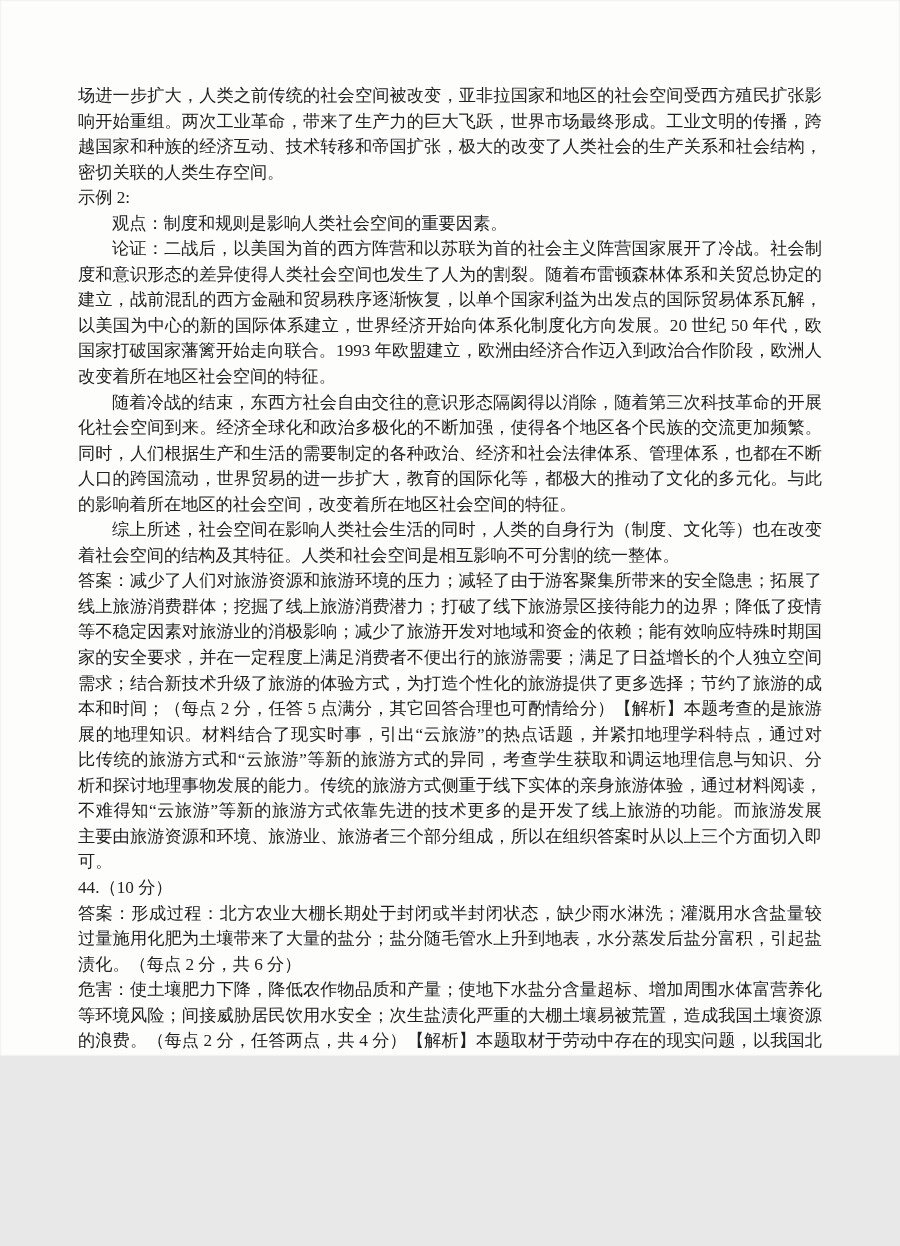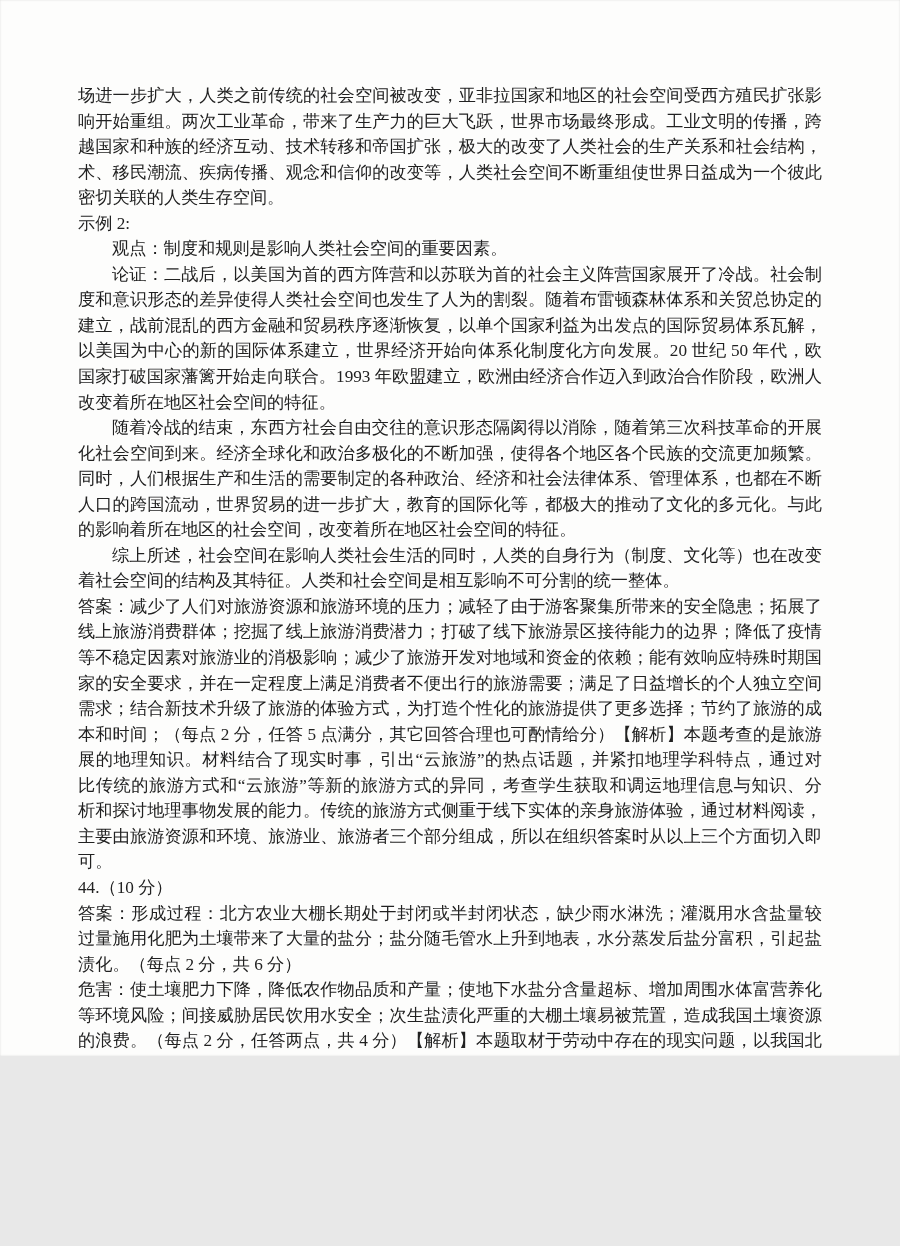--- a/index.html
+++ b/index.html
@@ -51,21 +51,20 @@
   }
 </style>
 </head>
 <body>
 
 <div class="page">
   <div class="text-block" id="text-block">
       <div class="line just">场进一步扩大，人类之前传统的社会空间被改变，亚非拉国家和地区的社会空间受西方殖民扩张影</div>
       <div class="line just">响开始重组。两次工业革命，带来了生产力的巨大飞跃，世界市场最终形成。工业文明的传播，跨</div>
       <div class="line just">越国家和种族的经济互动、技术转移和帝国扩张，极大的改变了人类社会的生产关系和社会结构，</div>
-      <div class="line just">术、移民潮流、疾病传播、观念和信仰的改变等，人类社会空间不断重组使世界日益成为一个彼此</div>
       <div class="line">密切关联的人类生存空间。</div>
       <div class="line">示例 2:</div>
       <div class="line indent">观点：制度和规则是影响人类社会空间的重要因素。</div>
       <div class="line indent just">论证：二战后，以美国为首的西方阵营和以苏联为首的社会主义阵营国家展开了冷战。社会制</div>
       <div class="line just">度和意识形态的差异使得人类社会空间也发生了人为的割裂。随着布雷顿森林体系和关贸总协定的</div>
       <div class="line just">建立，战前混乱的西方金融和贸易秩序逐渐恢复，以单个国家利益为出发点的国际贸易体系瓦解，</div>
       <div class="line just">以美国为中心的新的国际体系建立，世界经济开始向体系化制度化方向发展。20 世纪 50 年代，欧洲</div>
       <div class="line just">国家打破国家藩篱开始走向联合。1993 年欧盟建立，欧洲由经济合作迈入到政治合作阶段，欧洲人</div>
       <div class="line">改变着所在地区社会空间的特征。</div>
       <div class="line indent just">随着冷战的结束，东西方社会自由交往的意识形态隔阂得以消除，随着第三次科技革命的开展</div>
@@ -77,20 +76,21 @@
       <div class="line">着社会空间的结构及其特征。人类和社会空间是相互影响不可分割的统一整体。</div>
       <div class="line just">答案：减少了人们对旅游资源和旅游环境的压力；减轻了由于游客聚集所带来的安全隐患；拓展了</div>
       <div class="line just">线上旅游消费群体；挖掘了线上旅游消费潜力；打破了线下旅游景区接待能力的边界；降低了疫情</div>
       <div class="line just">等不稳定因素对旅游业的消极影响；减少了旅游开发对地域和资金的依赖；能有效响应特殊时期国</div>
       <div class="line just">家的安全要求，并在一定程度上满足消费者不便出行的旅游需要；满足了日益增长的个人独立空间</div>
       <div class="line just">需求；结合新技术升级了旅游的体验方式，为打造个性化的旅游提供了更多选择；节约了旅游的成</div>
       <div class="line just">本和时间；（每点 2 分，任答 5 点满分，其它回答合理也可酌情给分）【解析】本题考查的是旅游发</div>
       <div class="line just">展的地理知识。材料结合了现实时事，引出“云旅游”的热点话题，并紧扣地理学科特点，通过对</div>
       <div class="line just">比传统的旅游方式和“云旅游”等新的旅游方式的异同，考查学生获取和调运地理信息与知识、分</div>
       <div class="line just">析和探讨地理事物发展的能力。传统的旅游方式侧重于线下实体的亲身旅游体验，通过材料阅读，</div>
+      <div class="line just">不难得知“云旅游”等新的旅游方式依靠先进的技术更多的是开发了线上旅游的功能。而旅游发展</div>
       <div class="line just">主要由旅游资源和环境、旅游业、旅游者三个部分组成，所以在组织答案时从以上三个方面切入即</div>
       <div class="line">可。</div>
       <div class="line">44.（10 分）</div>
       <div class="line just">答案：形成过程：北方农业大棚长期处于封闭或半封闭状态，缺少雨水淋洗；灌溉用水含盐量较高，</div>
       <div class="line just">过量施用化肥为土壤带来了大量的盐分；盐分随毛管水上升到地表，水分蒸发后盐分富积，引起盐</div>
       <div class="line">渍化。（每点 2 分，共 6 分）</div>
       <div class="line just">危害：使土壤肥力下降，降低农作物品质和产量；使地下水盐分含量超标、增加周围水体富营养化</div>
       <div class="line just">等环境风险；间接威胁居民饮用水安全；次生盐渍化严重的大棚土壤易被荒置，造成我国土壤资源</div>
       <div class="line just">的浪费。（每点 2 分，任答两点，共 4 分）【解析】本题取材于劳动中存在的现实问题，以我国北方</div>
       <div class="line just">不少大棚内土壤次生盐渍化逐渐显现为背景，第一小问主要考查对土壤盐渍化以及次生盐渍化的理</div>

